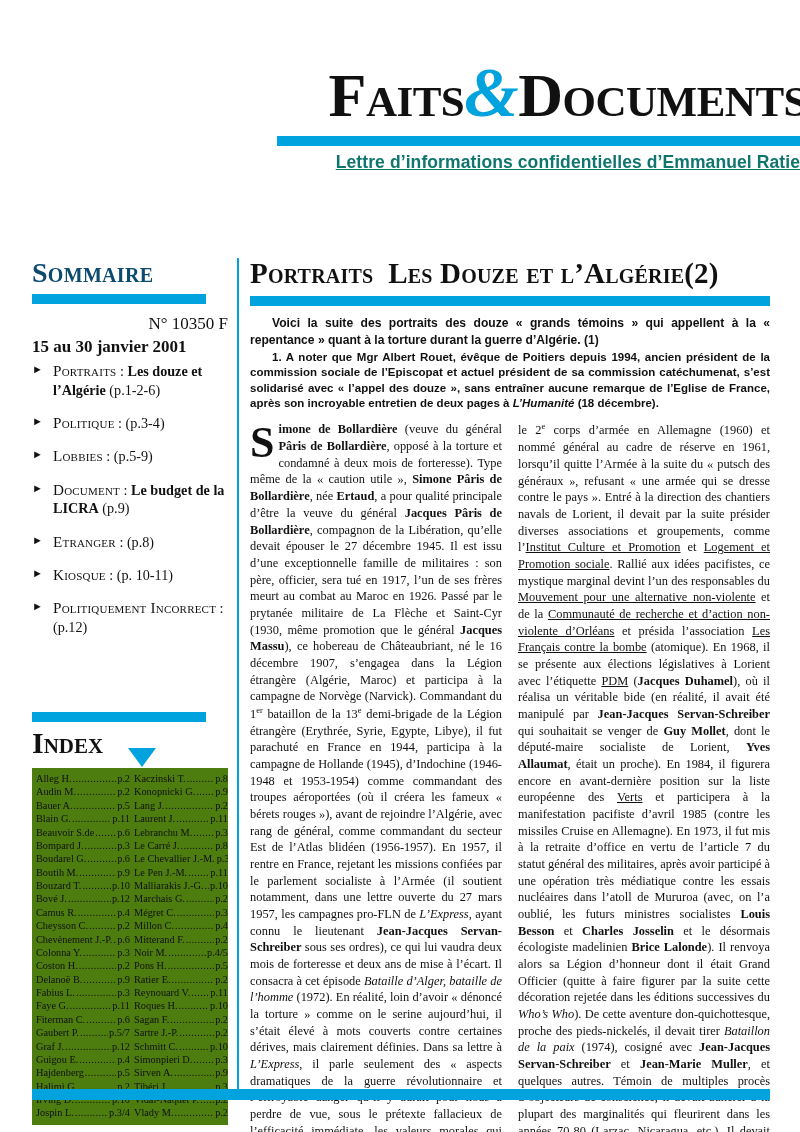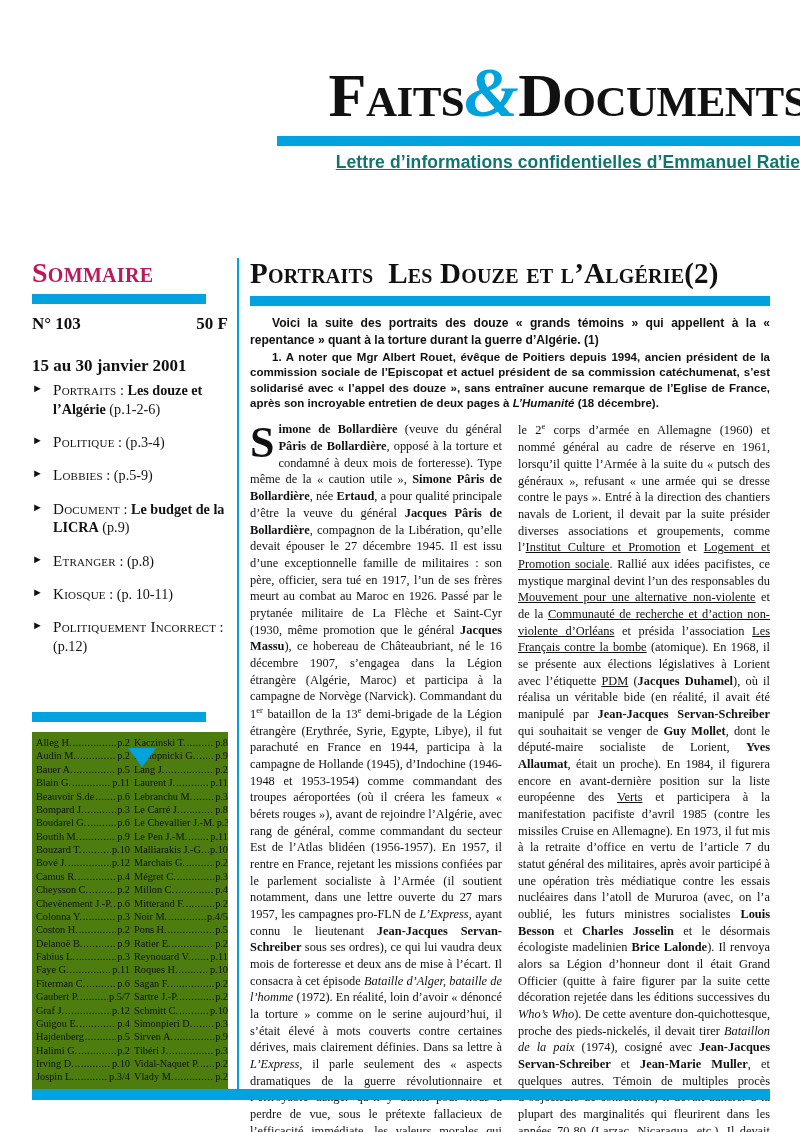--- a/index.html
+++ b/index.html
@@ -67,35 +67,35 @@
     top: 258px;
     width: 196px;
   }
   .section-title {
     font-family: "Liberation Serif", serif;
     font-weight: bold;
     font-size: 28px;
     font-variant: small-caps;
     letter-spacing: 0.3px;
     line-height: 1.05;
-    color: #be185d;
+    color: #0c4a6e;
     margin: 0;
   }
   .section-rule {
     height: 10px;
     background: #00A3DE;
     margin: 7px 0 10px 0;
     width: 174px;
   }
   .issue-row {
     display: flex;
-    justify-content: space-between;
-    font-weight: bold;
+    justify-content: flex-end;
+    font-weight: normal;
     font-size: 17px;
-    margin-bottom: 22px;
+    margin-bottom: 3px;
   }
   .issue-date {
     font-weight: bold;
     font-size: 17px;
     margin-bottom: 4px;
   }
   .toc {
     margin: 0;
     padding: 0;
     list-style: none;
@@ -292,20 +292,21 @@
         <li class="toc-item"><span class="toc-bullet">►</span><span class="toc-cat">Lobbies</span><span> : </span><span>(p.5-9)</span></li>
         <li class="toc-item"><span class="toc-bullet">►</span><span class="toc-cat">Document</span><span> : </span><span class="toc-strong">Le budget de la LICRA</span><span> (p.9)</span></li>
         <li class="toc-item"><span class="toc-bullet">►</span><span class="toc-cat">Etranger</span><span> : </span><span>(p.8)</span></li>
         <li class="toc-item"><span class="toc-bullet">►</span><span class="toc-cat">Kiosque</span><span> : </span><span>(p. 10-11)</span></li>
         <li class="toc-item"><span class="toc-bullet">►</span><span class="toc-cat">Politiquement Incorrect</span><span> : </span><span>(p.12)</span></li>
       </ul>
   </div>
 
   <div class="index-block">
     <div class="index-rule"></div>
+    <div class="index-title">Index</div>
     <div class="index-arrow"></div>
     <div class="index-box">
       <div class="index-col" id="index-left">
           <div class="idx-row">
             <span class="idx-name">Alleg H.</span>
             <span class="idx-dots">........................................</span>
             <span class="idx-page">p.2</span>
           </div>
           <div class="idx-row">
             <span class="idx-name">Audin M.</span>

